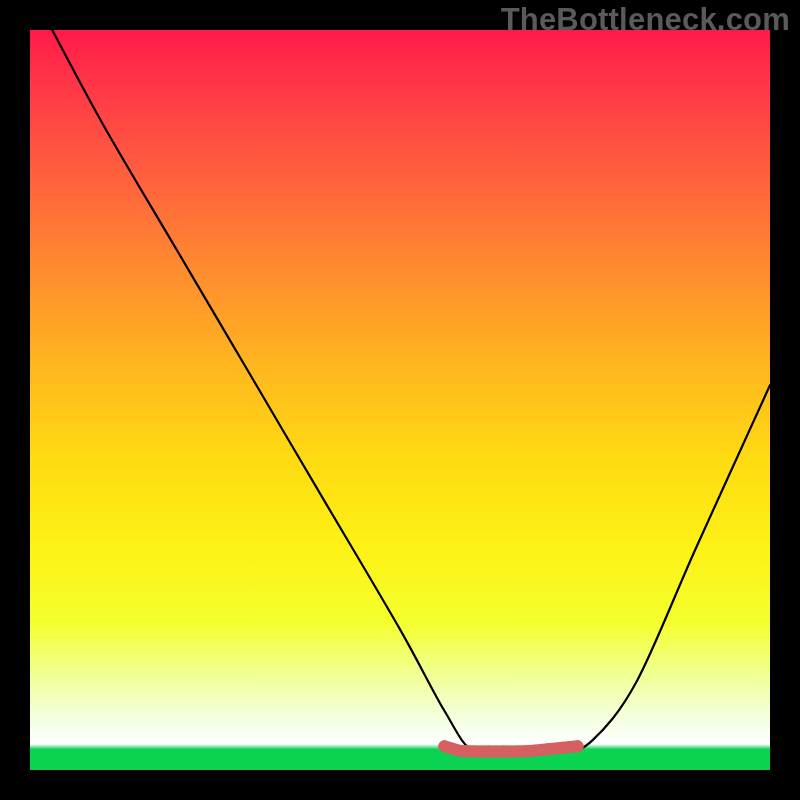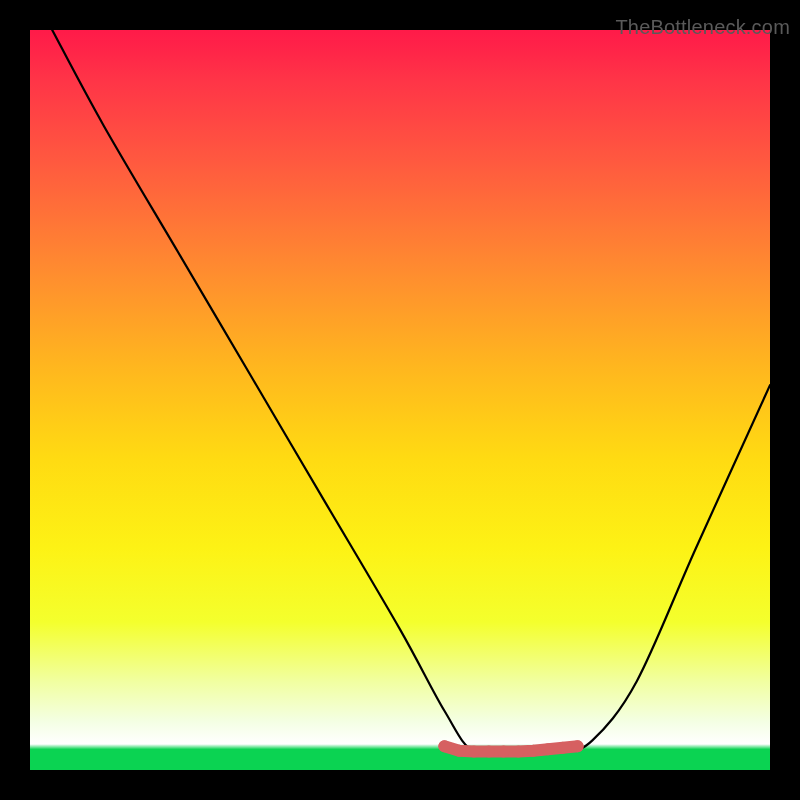--- a/index.html
+++ b/index.html
@@ -12,25 +12,25 @@
     font-family: Arial, Helvetica, sans-serif;
   }
   .frame {
     position: relative;
     width: 800px;
     height: 800px;
     background: #000;
   }
   .watermark {
     position: absolute;
-    top: 16px;
+    top: 2px;
     right: 10px;
     color: #5a5a5a;
-    font-size: 20px;
-    font-weight: 400;
+    font-size: 31px;
+    font-weight: 700;
     letter-spacing: 0.2px;
     user-select: none;
     z-index: 10;
   }
   .plot {
     position: absolute;
     left: 30px;
     top: 30px;
     width: 740px;
     height: 740px;

